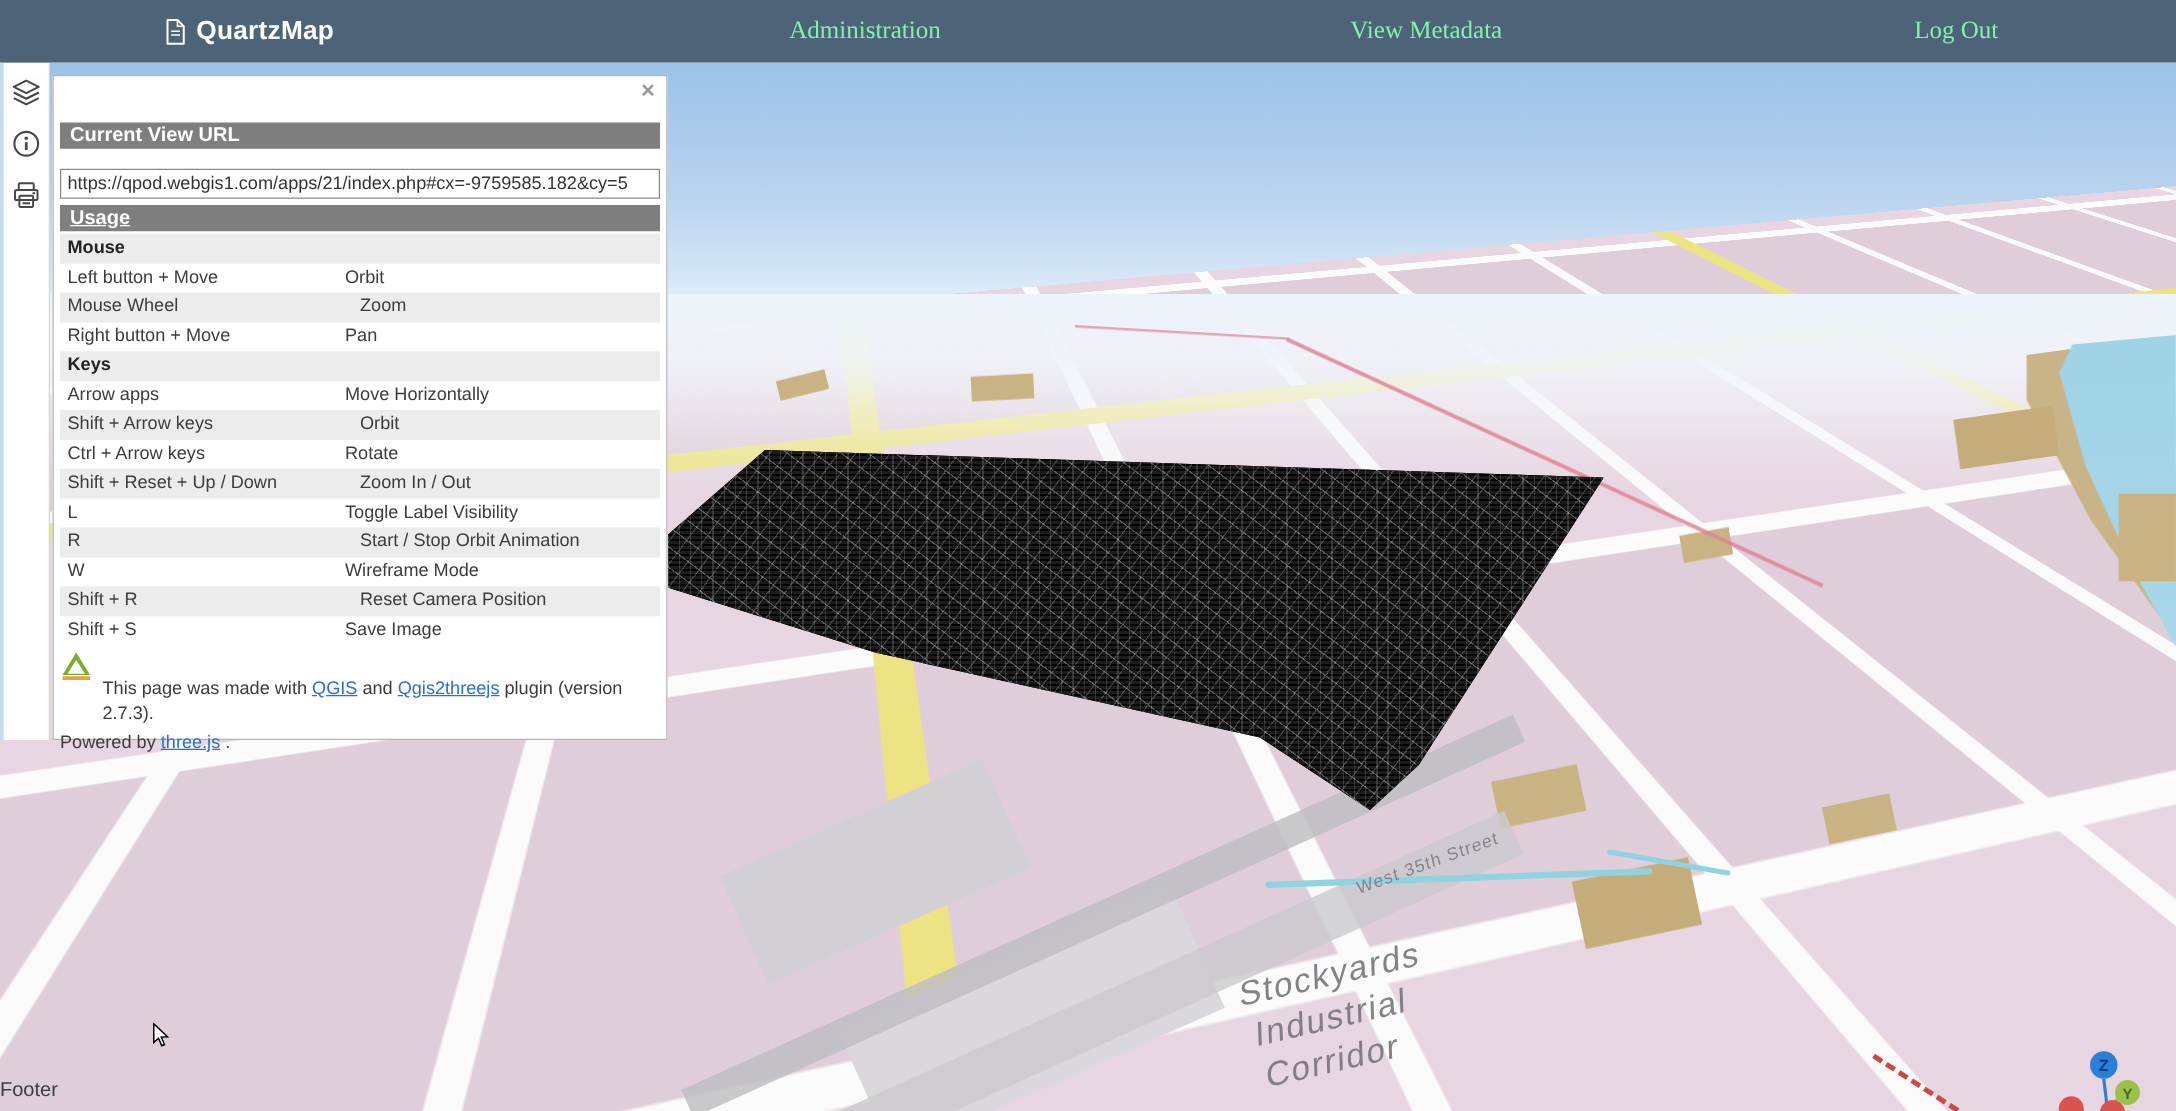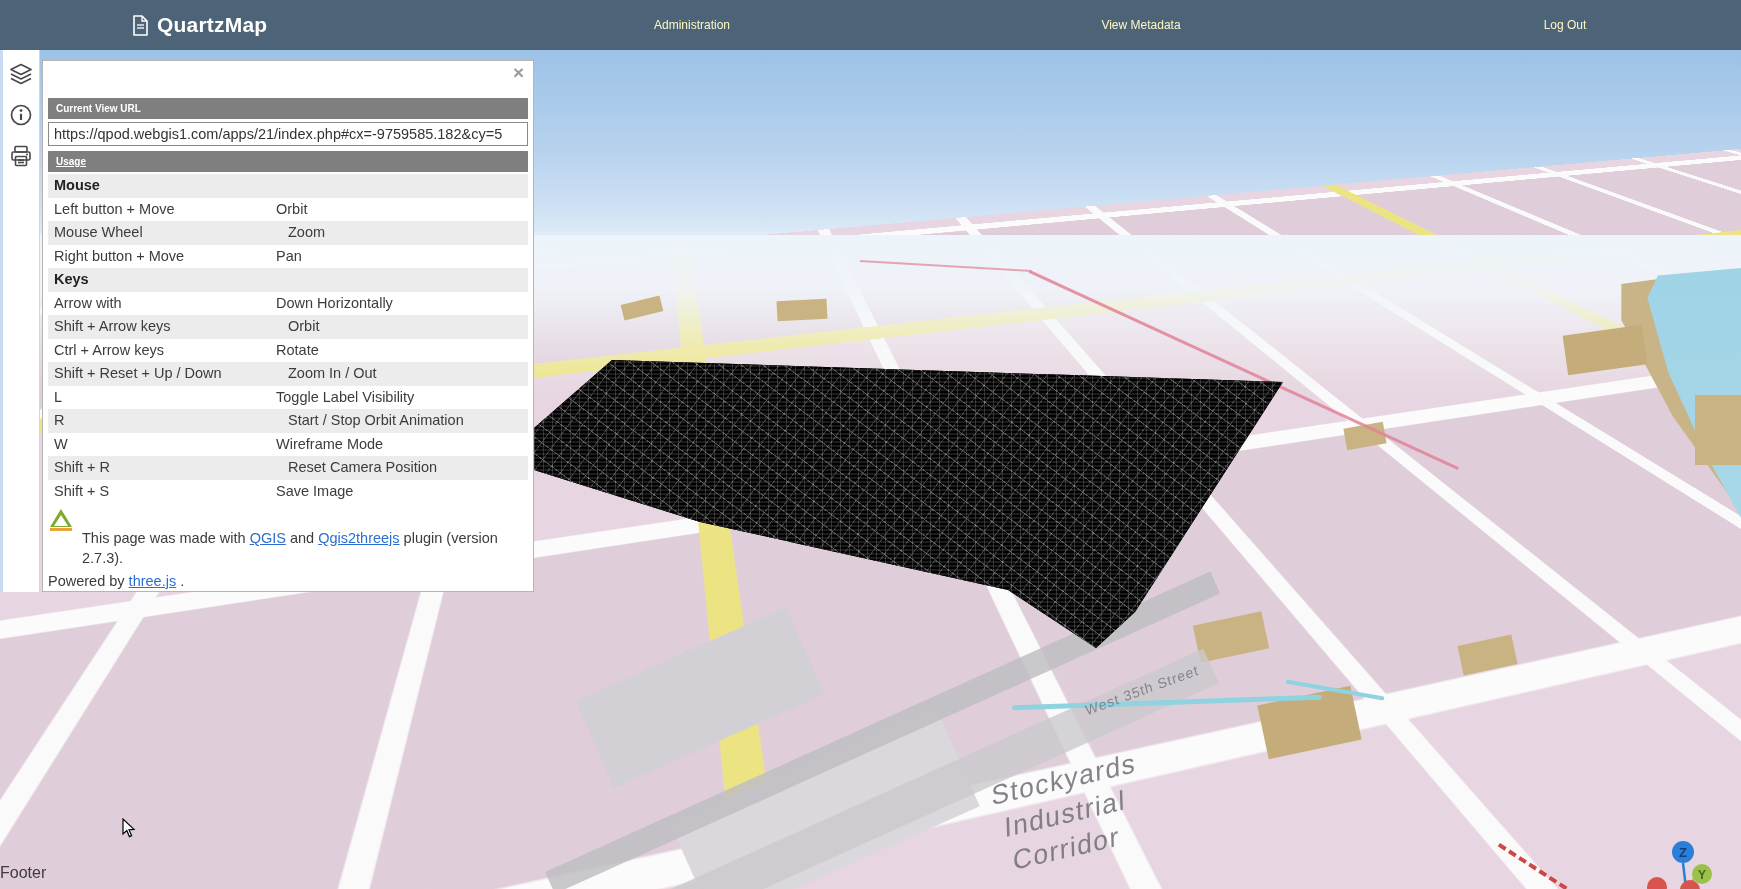--- a/index.html
+++ b/index.html
@@ -13,21 +13,21 @@
     position:absolute; left:0; top:0; width:1741px; height:50px;
     background:#4d6377; z-index:30;
   }
   .brand{
     position:absolute; left:132px; top:0; height:50px;
     display:flex; align-items:center; gap:8px; color:#fff;
   }
   .brand .brand-text{font-size:21px; font-weight:bold; letter-spacing:.2px;}
   .nav-link{
     position:absolute; top:25px; transform:translate(-50%,-50%);
-    color:#fef9c3; font-size:12px; cursor:pointer; white-space:nowrap;
+    color:#86efac; font-size:20px; cursor:pointer; white-space:nowrap;font-family:Liberation Serif, serif;
   }
   .nav-admin{left:692px;} .nav-meta{left:1141px;} .nav-logout{left:1565px;}
 
   
   .map-scene{
     position:absolute; left:0; top:50px; width:1741px; height:839px; overflow:hidden;
     background:linear-gradient(to bottom,#9cc2e7 0%,#b7d2ee 12%,#d3e4f5 20%,#eaf2fa 24%,#eef2f6 28%);
     z-index:0;
   }
   .ground-wrap{position:absolute; inset:0; perspective:780px; perspective-origin:46% 21%;}
@@ -114,26 +114,26 @@
   .help-panel{
     position:absolute; left:42px; top:60px; width:492px; height:532px; box-sizing:border-box;
     background:#fff; border:1px solid #b5b5b5; padding:5px; z-index:20;
     font-size:14.5px; color:#3c3c3c;
   }
   .panel-close{
     position:absolute; top:2px; right:9px; font-size:19px; color:#9a9a9a; cursor:pointer;
     line-height:19px; font-weight:bold;
   }
   .sec-header{
-    background:#7f7f7f; color:#fff; font-weight:600; font-size:10px;
+    background:#7f7f7f; color:#fff; font-weight:600; font-size:16px;
     padding:2px 8px; height:17px; line-height:17px;
   }
   .hdr-url{margin-top:32px;}
   .url-input{
-    box-sizing:border-box; width:100%; height:24px; margin-top:3px;
+    box-sizing:border-box; width:100%; height:24px; margin-top:16px;
     border:1px solid #8a8a8a; font-family:"Liberation Sans","DejaVu Sans",sans-serif;
     font-size:14.5px; color:#333; padding:1px 5px; background:#fff;
   }
   .hdr-usage{margin-top:5px;text-decoration:underline;}
   .usage-table{margin-top:2px;}
   .usage-row{display:flex; padding:3px 6px; line-height:17.5px;}
   .usage-row.alt{background:#ececec;gap:12px;}
   .usage-row.group .k{font-weight:bold; color:#222;}
   .usage-row .k{width:222px; flex:none;}
   .usage-row .v{flex:1;}
@@ -267,22 +267,22 @@
       </div>
       <div class="usage-row">
         <div class="k">Right button + Move</div>
         <div class="v">Pan</div>
       </div>
       <div class="usage-row alt group">
         <div class="k">Keys</div>
         <div class="v"></div>
       </div>
       <div class="usage-row">
-        <div class="k">Arrow with</div>
-        <div class="v">Down Horizontally</div>
+        <div class="k">Arrow apps</div>
+        <div class="v">Move Horizontally</div>
       </div>
       <div class="usage-row alt">
         <div class="k">Shift + Arrow keys</div>
         <div class="v">Orbit</div>
       </div>
       <div class="usage-row">
         <div class="k">Ctrl + Arrow keys</div>
         <div class="v">Rotate</div>
       </div>
       <div class="usage-row alt">

